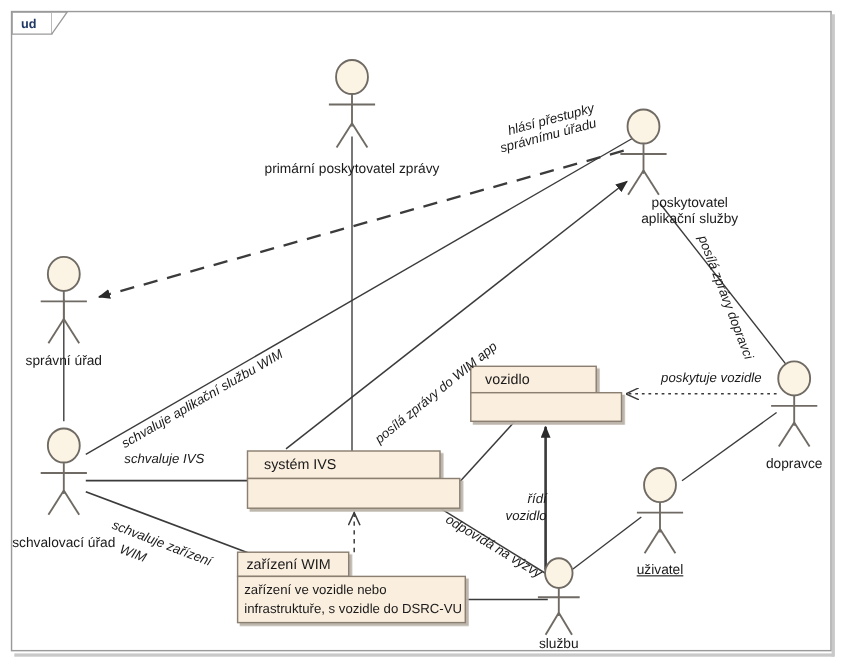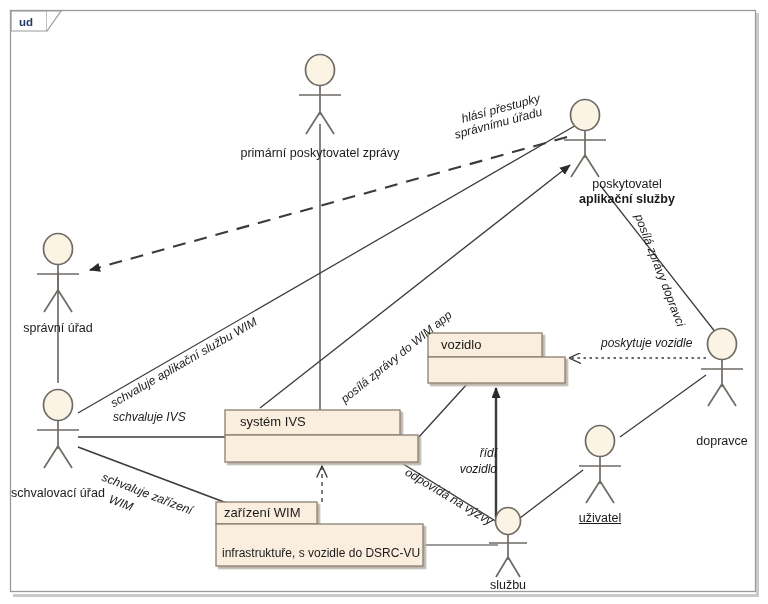--- a/index.html
+++ b/index.html
@@ -141,31 +141,32 @@
       <rect x="216" y="502" width="101" height="22" fill="#faeede" stroke="#8a7f70" stroke-width="1.3"></rect>
       <rect x="216" y="524" width="207" height="42" fill="#faeede" stroke="#8a7f70" stroke-width="1.3"></rect>
     </g>
   </svg>
 
   <div class="lbl frame-tag" style="left:19px;top:15px;">ud</div>
 
   <div class="lbl actor-name ctr" style="left:320px;top:146px;">primární poskytovatel zprávy</div>
 
   <div class="lbl actor-name ctr" style="left:627px;top:177px;">poskytovatel</div>
-  <div class="lbl actor-name ctr" style="left:627px;top:192px;font-weight:bold;">aplikační služby</div>
+  <div class="lbl actor-name ctr" style="left:627px;top:192px;">aplikační služby</div>
 
   <div class="lbl actor-name ctr" style="left:58px;top:321px;">správní úřad</div>
   <div class="lbl actor-name ctr" style="left:58px;top:486px;">schvalovací úřad</div>
-  <div class="lbl actor-name ctr" style="left:722px;top:414px;margin-top:20px;">dopravce</div>
+  <div class="lbl actor-name ctr" style="left:722px;top:414px;">dopravce</div>
   <div class="lbl actor-name ctr" style="left:600px;top:511px;text-decoration:underline;">uživatel</div>
   <div class="lbl actor-name ctr" style="left:508px;top:578px;">službu</div>
 
   <div class="lbl box-title" style="left:240px;top:415px;">systém IVS</div>
   <div class="lbl box-title" style="left:441px;top:338px;">vozidlo</div>
   <div class="lbl box-title" style="left:224px;top:506px;">zařízení WIM</div>
+  <div class="lbl note" style="left:222px;top:529px;">zařízení ve vozidle nebo</div>
   <div class="lbl note" style="left:222px;top:546px;">infrastruktuře, s vozidle do DSRC-VU</div>
 
   <div class="lbl edge" style="left:460px;top:112px;transform:rotate(-15deg);transform-origin:left top;">hlásí přestupky</div>
   <div class="lbl edge" style="left:453px;top:128px;transform:rotate(-15deg);transform-origin:left top;">správnímu úřadu</div>
 
   <div class="lbl edge" style="left:645px;top:212px;transform:rotate(69deg);transform-origin:left top;">posílá zprávy dopravci</div>
 
   <div class="lbl edge" style="left:338px;top:395px;transform:rotate(-39deg);transform-origin:left top;">posílá zprávy do WIM app</div>
 
   <div class="lbl edge" style="left:108px;top:398px;transform:rotate(-30deg);transform-origin:left top;">schvaluje aplikační službu WIM</div>

